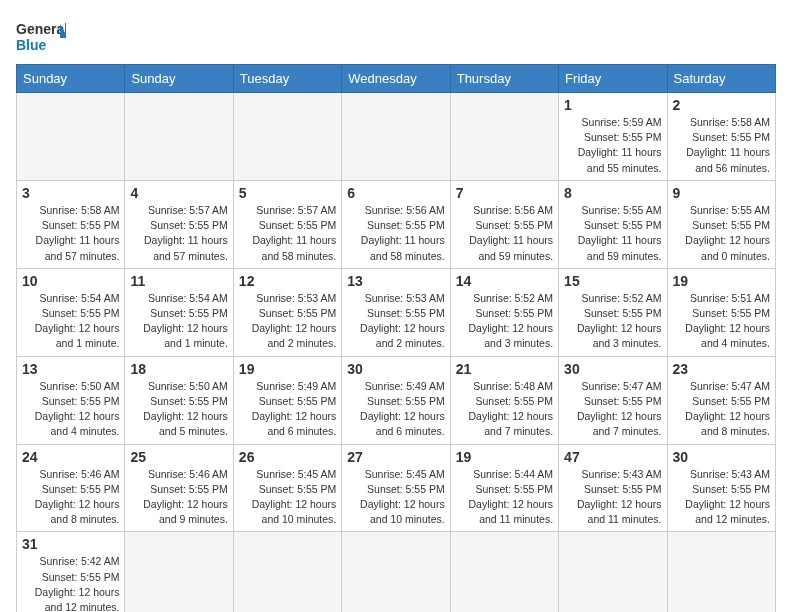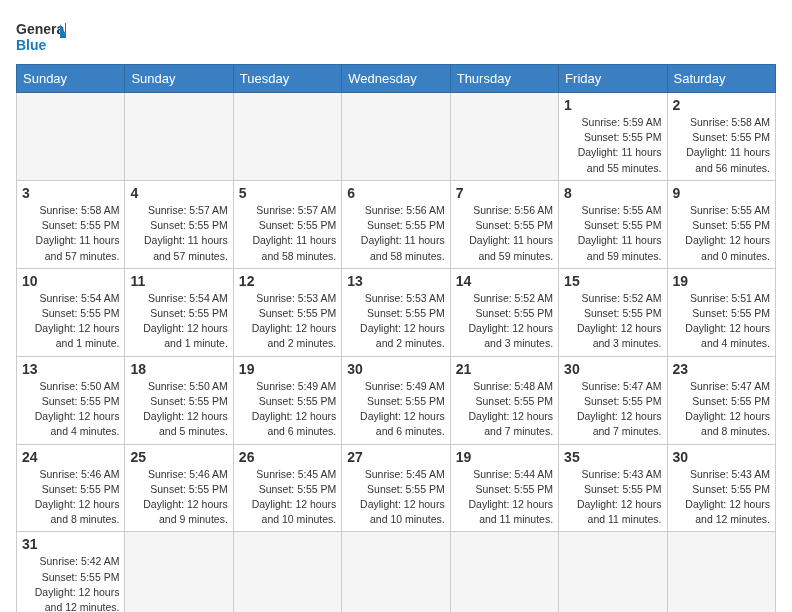--- a/index.html
+++ b/index.html
@@ -238,21 +238,21 @@
           </td>
           <td>
             <span class="day-number">27</span>
             <div class="day-info">Sunrise: 5:45 AM<br>Sunset: 5:55 PM<br>Daylight: 12 hours<br>and 10 minutes.</div>
           </td>
           <td>
             <span class="day-number">19</span>
             <div class="day-info">Sunrise: 5:44 AM<br>Sunset: 5:55 PM<br>Daylight: 12 hours<br>and 11 minutes.</div>
           </td>
           <td>
-            <span class="day-number">35</span>
+            <span class="day-number">47</span>
             <div class="day-info">Sunrise: 5:43 AM<br>Sunset: 5:55 PM<br>Daylight: 12 hours<br>and 11 minutes.</div>
           </td>
           <td>
             <span class="day-number">30</span>
             <div class="day-info">Sunrise: 5:43 AM<br>Sunset: 5:55 PM<br>Daylight: 12 hours<br>and 12 minutes.</div>
           </td>
         </tr>
         <tr>
           <td>
             <span class="day-number">31</span>

